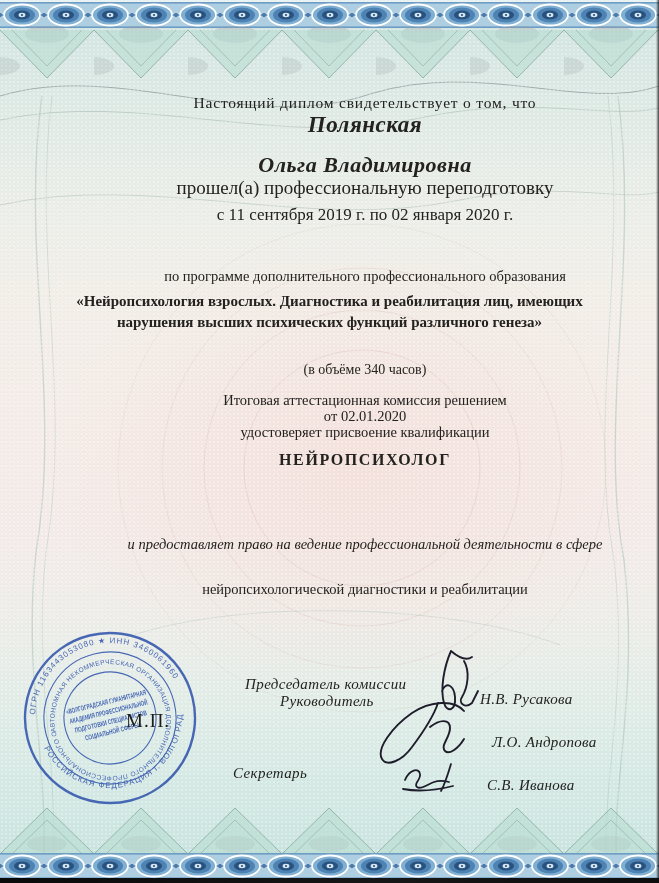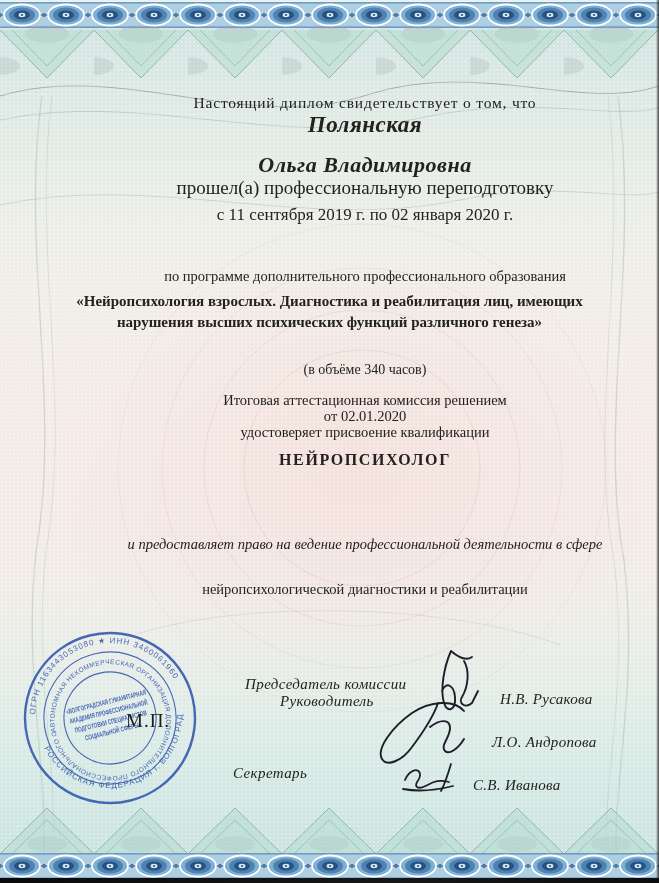--- a/index.html
+++ b/index.html
@@ -32,23 +32,23 @@
   .t-progtitle{top:291px;left:50%;transform:translateX(-50%);width:524px;font-size:15px;font-weight:bold;line-height:21px;white-space:normal;}
   .t-volume{top:349px;font-size:14px;margin-top:13px;}
   .t-comm1{top:392px;font-size:14.5px;}
   .t-commdate{top:408px;font-size:14.5px;}
   .t-comm2{top:424px;font-size:14.5px;}
   .t-qual{top:451px;font-size:16px;font-weight:bold;letter-spacing:1.6px;}
   .t-rights1{top:536px;font-size:14.5px;font-style:italic;}
   .t-rights2{top:581px;font-size:14.5px;}
   .sig-role{position:absolute;font-size:15px;font-style:italic;white-space:nowrap;letter-spacing:.4px;}
   .sig-name{position:absolute;font-size:15px;font-style:italic;white-space:nowrap;letter-spacing:.3px;}
-  .role-1{left:233px;top:676px;margin-left:12px;} .name-1{left:500px;top:691px;}
+  .role-1{left:233px;top:676px;margin-left:12px;} .name-1{left:480px;top:691px;}
   .role-2{left:233px;top:693px;margin-left:47px;} .name-2{left:492px;top:734px;text-align:center;}
-  .role-3{left:233px;top:765px;} .name-3{left:473px;top:777px;}
+  .role-3{left:233px;top:765px;} .name-3{left:487px;top:777px;}
   .autograph{position:absolute;pointer-events:none;}
   #stamp{position:absolute;left:12px;top:620px;transform:rotate(-14deg);opacity:.92;}
   .mp{position:absolute;left:126px;top:710px;font-size:19px;letter-spacing:1px;color:#1d1c1a;}
   .edge-bottom{position:absolute;left:0;bottom:0;width:659px;height:5px;background:linear-gradient(90deg,#0a0a0a,#161616 60%,#0d0d0d);}
   .edge-right{position:absolute;right:0;top:0;width:3px;height:883px;background:linear-gradient(270deg,rgba(25,25,25,.8),rgba(25,25,25,0));}
   .edge-top{position:absolute;left:0;top:0;width:659px;height:2px;background:rgba(245,250,250,.7);}
 </style>
 </head>
 <body>
 

